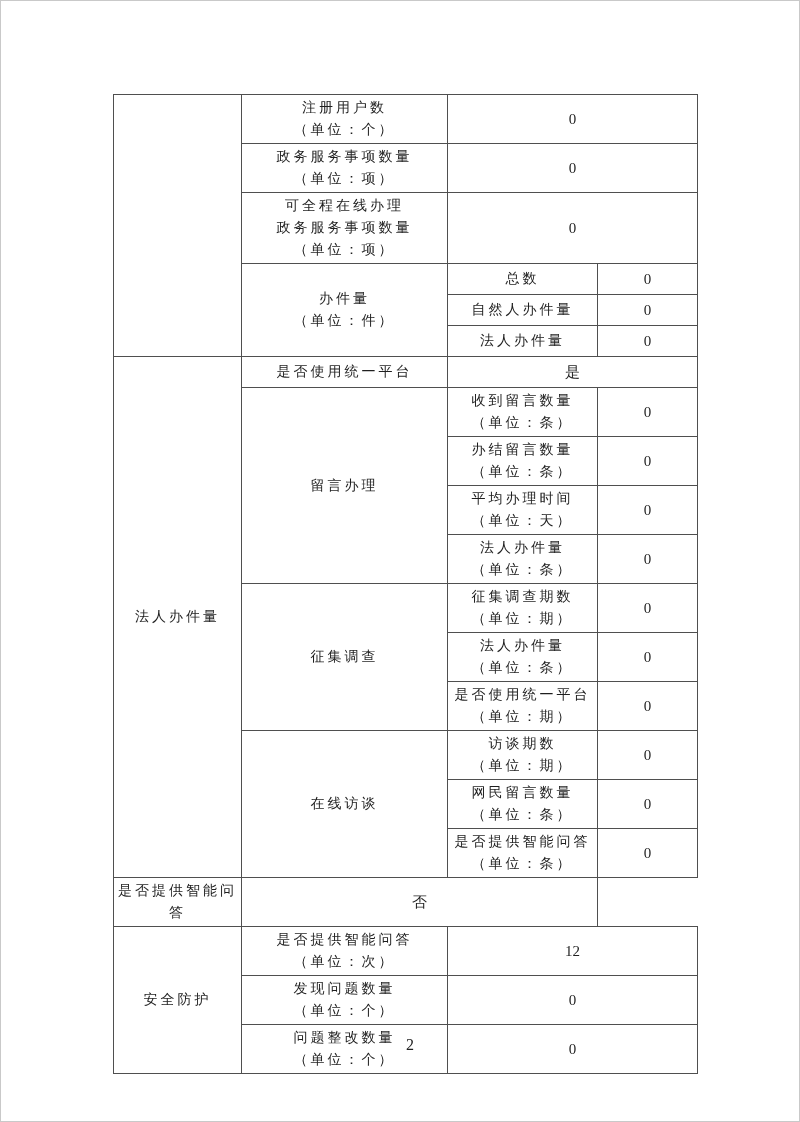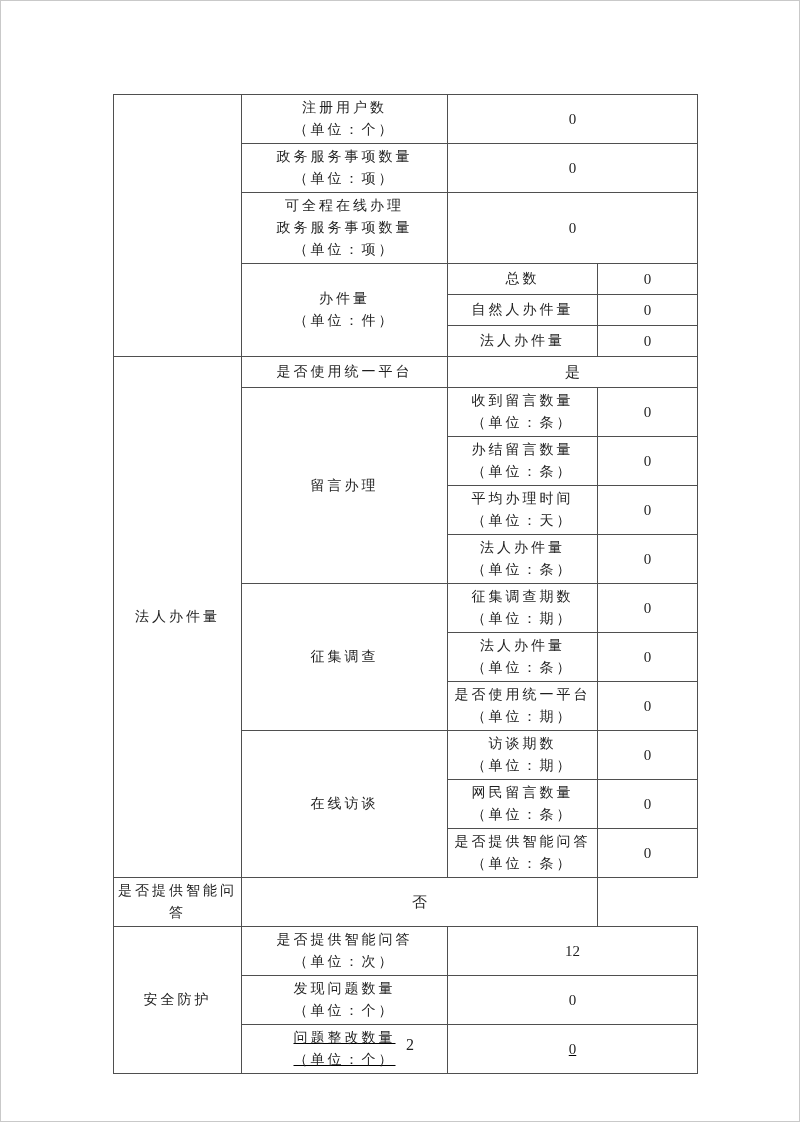--- a/index.html
+++ b/index.html
@@ -37,21 +37,21 @@
     overflow: hidden;
   }
   table.report td.val {
     letter-spacing: 0;
     font-size: 15px;
   }
   
   tr.h2  { height: 46px; }   
   tr.h3  { height: 70px; font-family: Liberation Serif, serif; }   
   tr.hs  { height: 31px; }   
-  tr.hlast { height: 46px; text-decoration: underline; }
+  tr.hlast { height: 46px; }
   .page-number {
     position: absolute;
     top: 1036px;
     left: 0;
     width: 820px;
     text-align: center;
     font-size: 16px;
     color: #1f1f1f;
   }
 </style>

